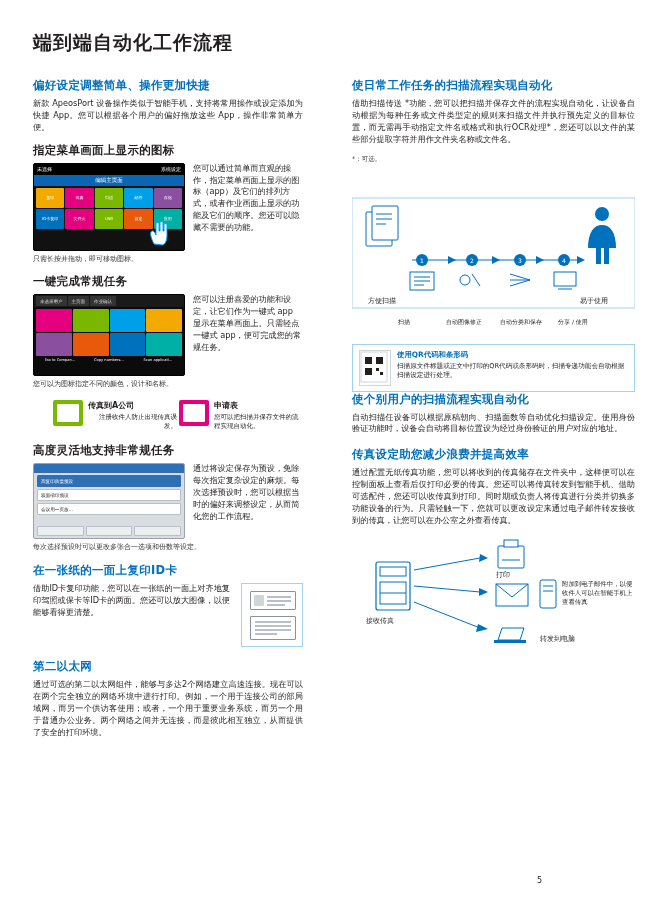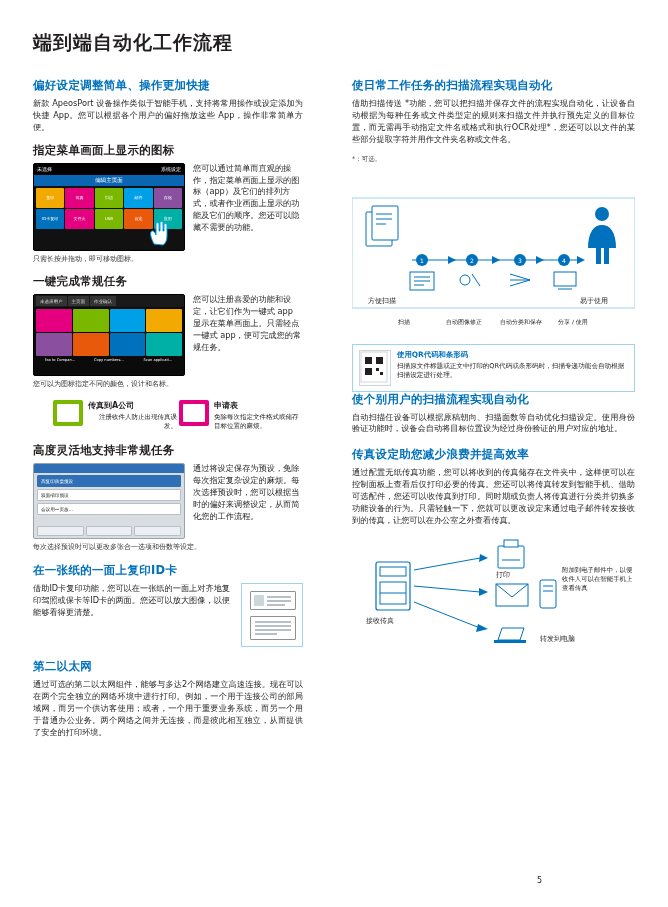--- a/index.html
+++ b/index.html
@@ -189,21 +189,21 @@
           </div>
         </div>
       </div>
       <div style="flex:1;">
         <div style="display:flex;gap:5px;align-items:flex-start;">
           <div class="icocard pink">
             <div class="ic-inner"></div>
           </div>
           <div>
             <div style="font-size:8px;font-weight:bold;">申请表</div>
-            <div style="font-size:6.5px;line-height:1.4;margin-top:2px;">免除每次指定文件格式或储存目标位置的麻烦。</div>
+            <div style="font-size:6.5px;line-height:1.4;margin-top:2px;">您可以把扫描并保存文件的流程实现自动化。</div>
           </div>
         </div>
       </div>
     </div>
 
     <h3 class="dark">高度灵活地支持非常规任务</h3>
     <div class="row">
       <div class="imgbox">
         <div class="panel3">
           <div class="hdr"></div>
@@ -351,18 +351,18 @@
         <rect x="188" y="44" width="16" height="28" rx="2" fill="#fff" stroke="#0071bc" stroke-width="1"></rect>
         <line x1="191" y1="50" x2="201" y2="50" stroke="#0071bc" stroke-width="1"></line>
         <line x1="191" y1="55" x2="201" y2="55" stroke="#0071bc" stroke-width="1"></line>
 
         <path d="M146 104 L168 104 L172 92 L150 92 Z" fill="#fff" stroke="#0071bc" stroke-width="1"></path>
         <rect x="142" y="104" width="32" height="3" fill="#0071bc"></rect>
       </svg>
       <div style="position:absolute;left:14px;top:80px;font-size:7px;" class="caption">接收传真</div>
       <div style="position:absolute;left:144px;top:34px;font-size:7px;" class="caption">打印</div>
       <div style="position:absolute;left:188px;top:98px;font-size:7px;" class="caption">转发到电脑</div>
-      <div style="position:absolute;left:210px;top:30px;width:72px;font-size:6.4px;line-height:1.45;">附加到电子邮件中，以便收件人可以在智能手机上查看传真</div>
+      <div style="position:absolute;left:210px;top:44px;width:72px;font-size:6.4px;line-height:1.45;">附加到电子邮件中，以便收件人可以在智能手机上查看传真</div>
     </div>
   </div>
 
   <div class="pagenum">5</div>
 </div>
 
 </body></html>

